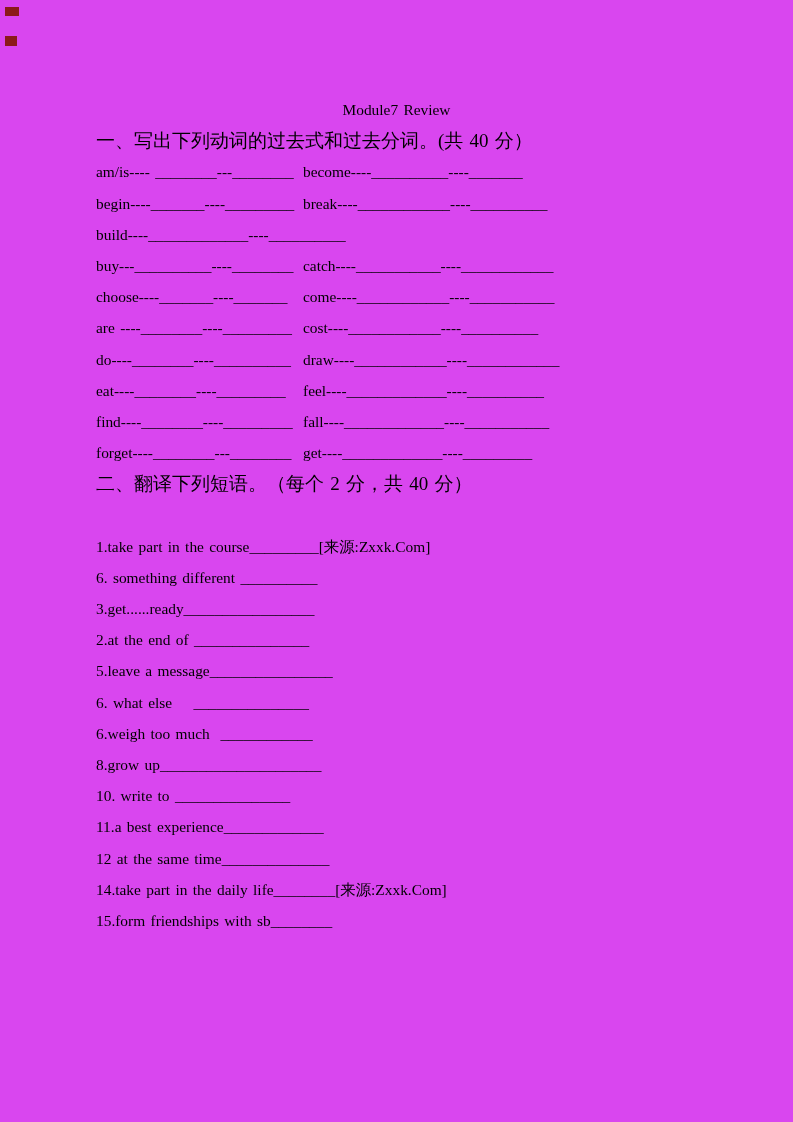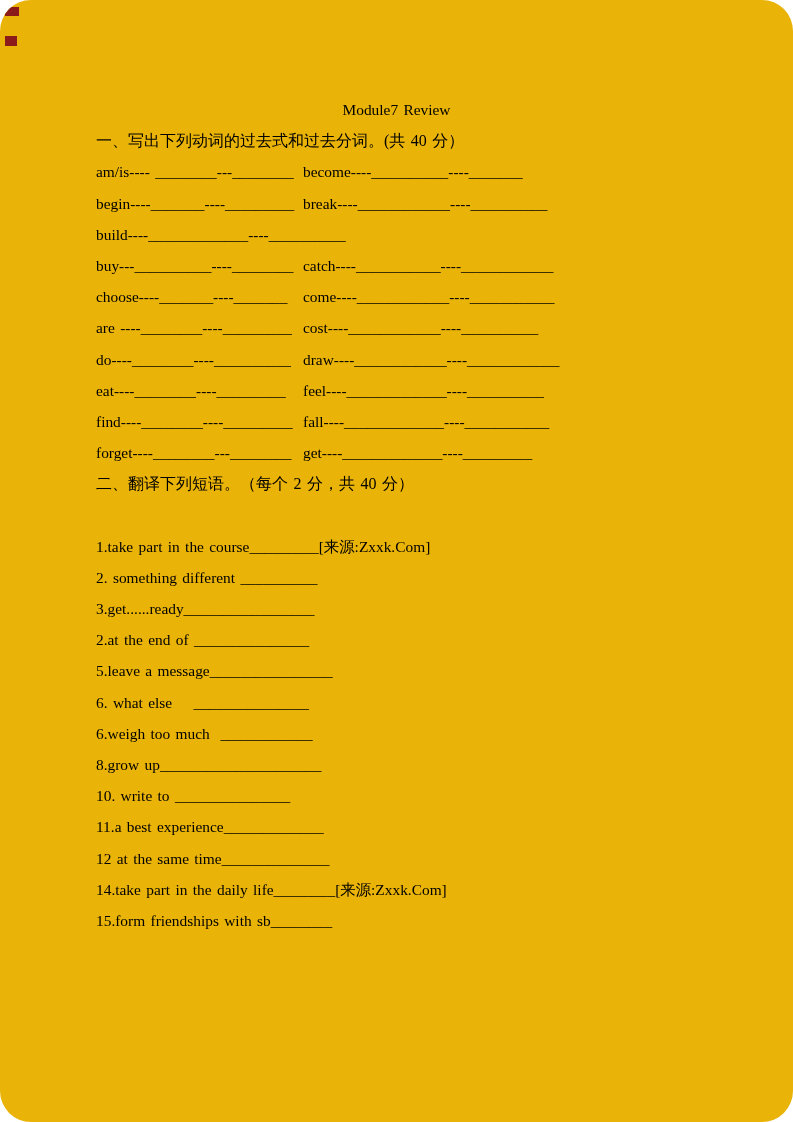--- a/index.html
+++ b/index.html
@@ -1,34 +1,33 @@
 <!DOCTYPE html>
 <html><head>
 <meta charset="utf-8">
 <style>
   html,body{margin:0;padding:0;background:#ffffff;}
   .page{
     position:relative;
     width:793px;height:1122px;
-    background:#eab308;
+    background:#d946ef;
     overflow:hidden;
     font-family:"Liberation Serif","DejaVu Serif",serif;
     font-size:15.4px;
     color:#000;
     word-spacing:1.5px;
-    border-radius:31px;
   }
   .content{padding:94px 60px 0 96px;}
   .line{
     height:31.2px;
     line-height:31.2px;
     white-space:pre;
   }
   .title-line{text-align:center;width:601px;}
-  .heading-line{font-size:16px;}
+  .heading-line{font-size:19px;}
   .verb-row{display:grid;grid-template-columns:207px 1fr;}
   .verb-cell{white-space:pre;overflow:visible;}
   .blank-line{height:31.2px;}
   .broken-img-mark{position:absolute;display:block;}
   .mark-1{left:5px;top:7px;width:14px;height:9px;}
   .mark-2{left:5px;top:36px;width:12px;height:10px;}
 </style>
 </head>
 <body>
 
@@ -72,21 +71,21 @@
     </div>
     <div class="line verb-row">
       <span class="verb-cell">forget----________---________</span><span class="verb-cell">get----_____________----_________</span>
     </div>
 
     <div class="line heading-line">二、翻译下列短语。（每个 2 分，共 40 分）</div>
 
     <div class="blank-line"></div>
 
     <div class="line">1.take part in the course_________[来源:Zxxk.Com]</div>
-    <div class="line">2. something different __________</div>
+    <div class="line">6. something different __________</div>
     <div class="line">3.get......ready_________________</div>
     <div class="line">2.at the end of _______________</div>
     <div class="line">5.leave a message________________</div>
     <div class="line">6. what else    _______________</div>
     <div class="line">6.weigh too much  ____________</div>
     <div class="line">8.grow up_____________________</div>
     <div class="line">10. write to _______________</div>
     <div class="line">11.a best experience_____________</div>
     <div class="line">12 at the same time______________</div>
     <div class="line">14.take part in the daily life________[来源:Zxxk.Com]</div>

